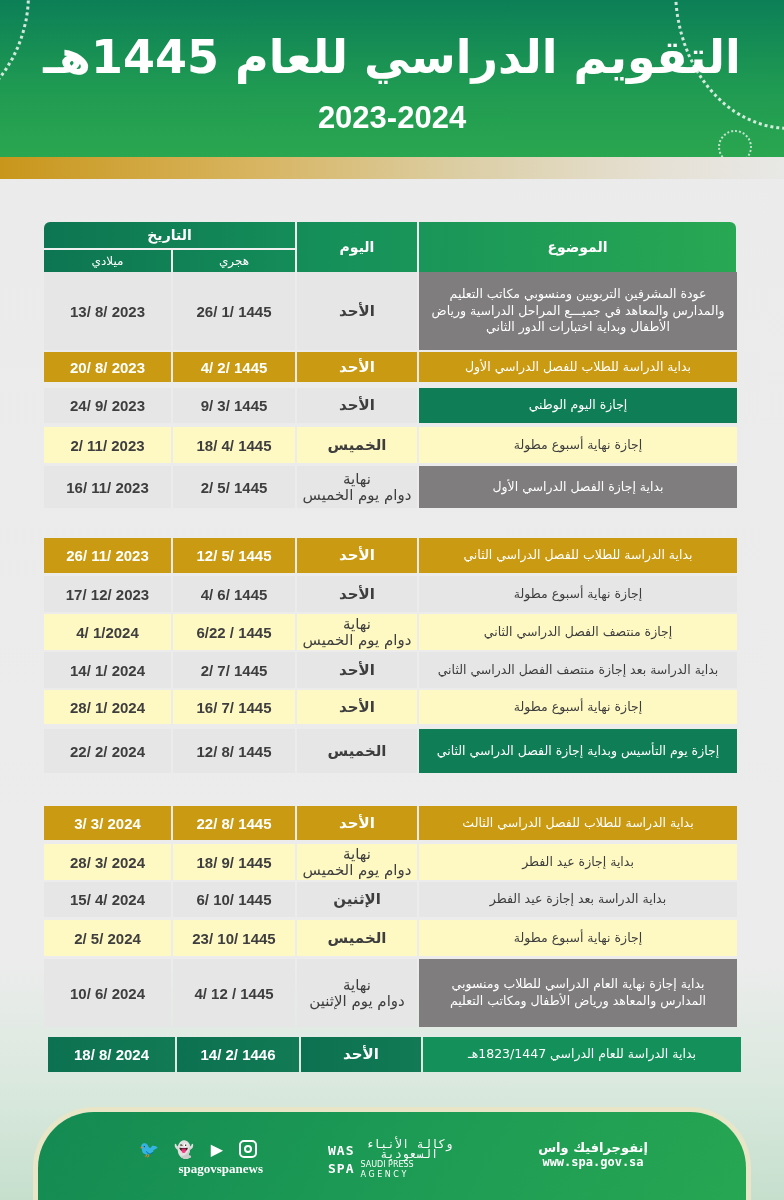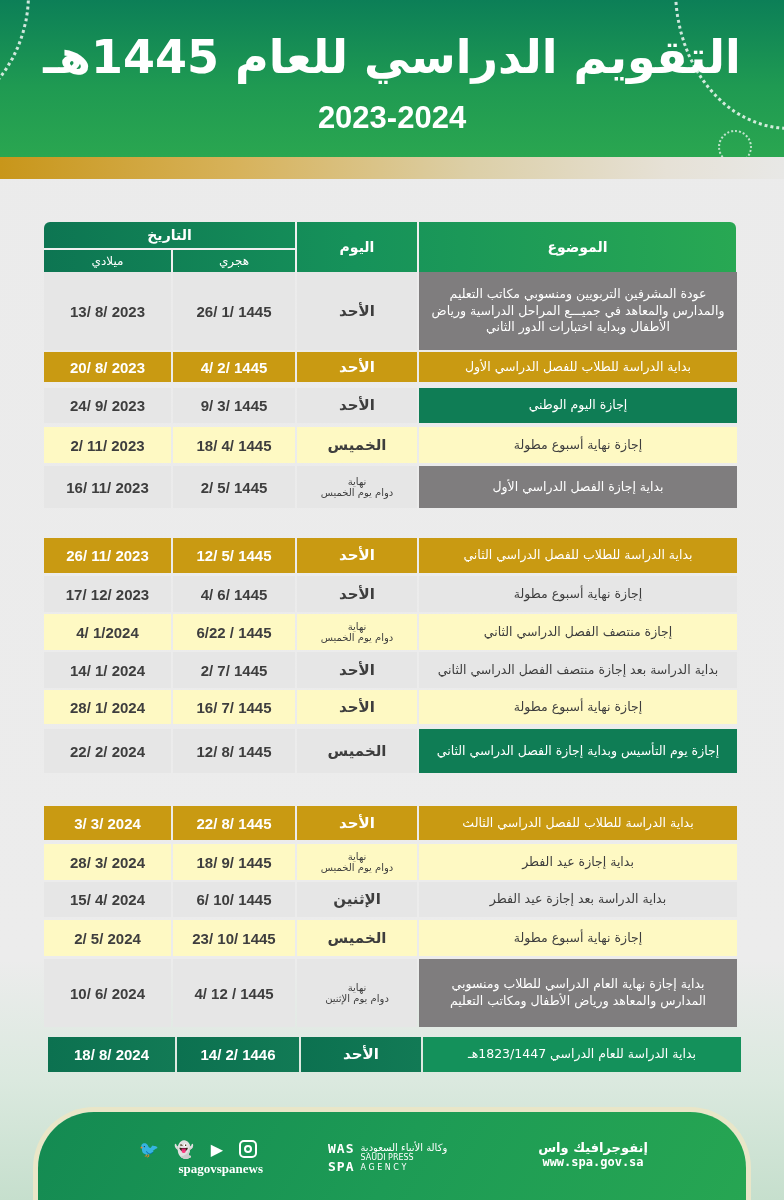--- a/index.html
+++ b/index.html
@@ -50,21 +50,21 @@
   }
   .hdr .cell { position: absolute; color: #fff; display: flex; align-items: center; justify-content: center; font-weight: bold; }
   .hdr .vline { position: absolute; top: 0; width: 2px; height: 50px; background: #f0f0f0; }
   .hdr .hline { position: absolute; left: 0; top: 26px; width: 251px; height: 2px; background: #f0f0f0; }
 
   .row { position: absolute; left: 0; width: 693px; direction: ltr; }
   .row .c { position: absolute; top: 0; height: 100%; display: flex; align-items: center; justify-content: center; text-align: center; color: #3e3e3e; }
   .c.greg { left: 0; width: 127px; font-family: "Liberation Sans", sans-serif; font-weight: bold; font-size: 15px; direction: ltr; }
   .c.hij  { left: 129px; width: 122px; font-family: "Liberation Sans", sans-serif; font-weight: bold; font-size: 15px; direction: ltr; }
   .c.day  { left: 253px; width: 120px; font-size: 15px; font-weight: bold; direction: rtl; flex-direction: column; line-height: 1.1; }
-  .c.day.small { font-size: 10px; font-weight: normal; }
+  .c.day.small { font-size: 15px; font-weight: normal; }
   .c.subj { left: 375px; width: 318px; font-size: 12.5px; direction: rtl; line-height: 1.35; padding: 0 8px; }
 
   .bg-light .c { background: #e6e6e6; }
   .bg-blue .c { background: #fef9c3; }
   .bg-gold .c { background: #c99a12; color: #fff; text-align: right; }
   .bg-dgreen .c { background: linear-gradient(90deg, #0c7150, #127a55); color: #fff; }
   .bg-dgreen .c.subj { background: #14915b; }
   .subj.gray { background: #7f7d7e !important; color: #fff !important; }
   .subj.green { background: #0f7d55 !important; color: #fff !important; }
 
@@ -76,21 +76,21 @@
   }
   .footer .item { position: absolute; color: #fff; text-align: center; }
   .social { left: 95px; top: 28px; width: 130px; }
   .social .icons { display: flex; justify-content: space-between; font-size: 16px; direction: ltr; padding: 0 6px; }
   .social .handles { display: flex; justify-content: flex-end; direction: ltr; font-family: "Liberation Serif", serif; font-weight: bold; font-size: 13px; margin-top: 2px; }
   .ig { width: 18px; height: 18px; border: 2px solid #fff; border-radius: 5px; position: relative; display: inline-block; }
   .ig::after { content: ""; position: absolute; left: 3px; top: 3px; width: 8px; height: 8px; border: 2px solid #fff; border-radius: 50%; box-sizing: border-box; }
   .spa { left: 290px; top: 28px; width: 130px; display: flex; direction: ltr; align-items: center; gap: 6px; }
   .spa .logo { font-family: "DejaVu Sans Mono", monospace; font-weight: bold; font-size: 13px; line-height: 18px; letter-spacing: 1px; }
   .spa .txt { font-size: 8px; text-align: left; line-height: 10px; }
-  .spa .txt .ar { direction: rtl; text-align: right; font-size: 10px; }
+  .spa .txt .ar { direction: rtl; text-align: center; font-size: 12px; font-family: Liberation Mono, monospace; }
   .infog { left: 500px; top: 28px; width: 110px; }
   .infog .ar { font-weight: bold; font-size: 13px; }
   .infog .url { font-family: "DejaVu Sans Mono", monospace; font-weight: bold; font-size: 12px; direction: ltr; }
 </style>
 </head>
 <body>
 
 <div class="banner">
   <div class="arc-left"></div>
   <div class="arc-right"></div>

